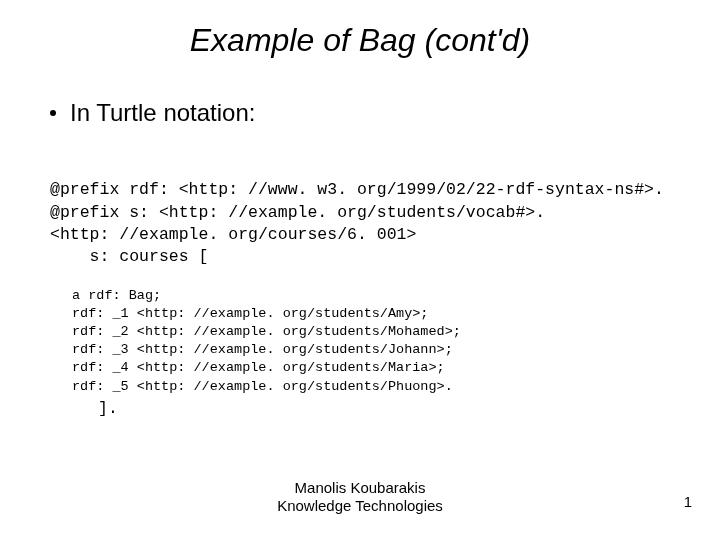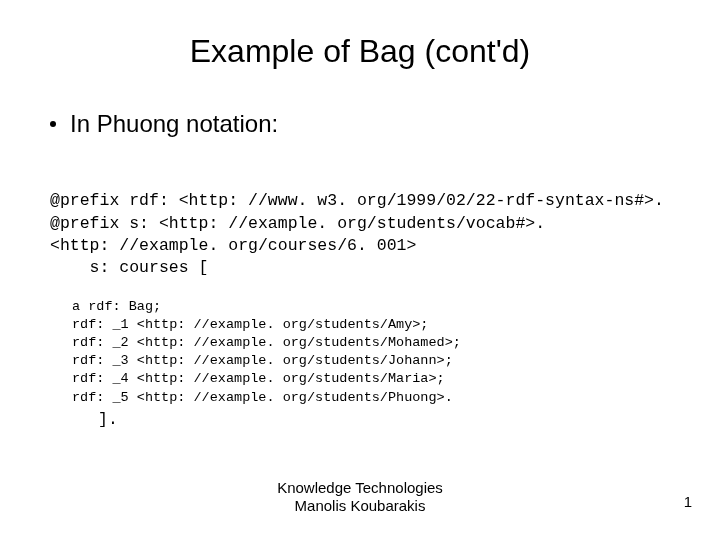--- a/index.html
+++ b/index.html
@@ -8,22 +8,23 @@
     width: 720px;
     height: 540px;
     background: #fff;
     font-family: Arial, Helvetica, sans-serif;
     color: #000;
     position: relative;
   }
   .title {
     text-align: center;
     font-size: 32px;
-    margin-top: 33px;
+    margin-top: 22px;
     margin-bottom: 40px;
+    font-style: italic;
   }
   .bullet-row {
     display: flex;
     align-items: center;
     margin-left: 50px;
     margin-bottom: 30px;
   }
   .bullet-dot {
     width: 6px;
     height: 6px;
@@ -73,21 +74,21 @@
     font-size: 15px;
   }
 </style>
 </head>
 <body>
 
 <div class="title">Example of Bag (cont'd)</div>
 
 <div class="bullet-row">
   <div class="bullet-dot"></div>
-  <div class="bullet-text">In Phuong notation:</div>
+  <div class="bullet-text">In Turtle notation:</div>
 </div>
 
 <div class="code-block">
 <span>@prefix rdf: &lt;http: //www. w3. org/1999/02/22-rdf-syntax-ns#&gt;.</span>
 <span>@prefix s: &lt;http: //example. org/students/vocab#&gt;.</span>
 <span>&lt;http: //example. org/courses/6. 001&gt;</span>
 <span>    s: courses [</span>
 </div>
 
 <div class="code-sub">
@@ -95,17 +96,17 @@
 <span>rdf: _1 &lt;http: //example. org/students/Amy&gt;;</span>
 <span>rdf: _2 &lt;http: //example. org/students/Mohamed&gt;;</span>
 <span>rdf: _3 &lt;http: //example. org/students/Johann&gt;;</span>
 <span>rdf: _4 &lt;http: //example. org/students/Maria&gt;;</span>
 <span>rdf: _5 &lt;http: //example. org/students/Phuong&gt;.</span>
 </div>
 
 <div class="code-close">].</div>
 
 <div class="footer">
+  <div>Manolis Koubarakis</div>
   <div>Knowledge Technologies</div>
-  <div>Manolis Koubarakis</div>
 </div>
 
 <div class="page-num">1</div>
 
 </body></html>

